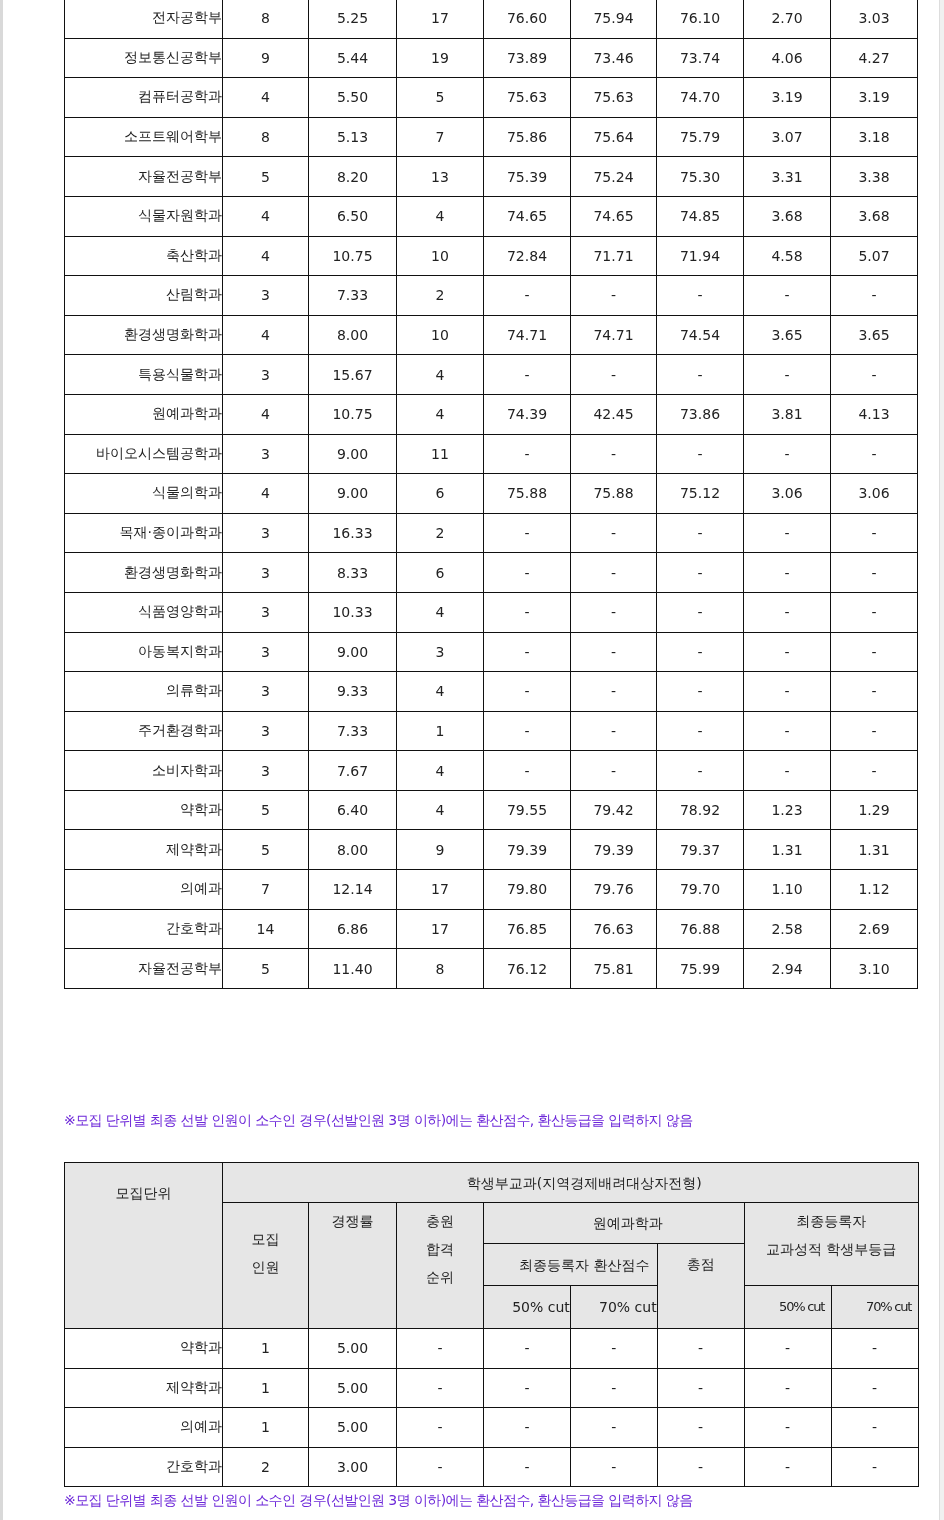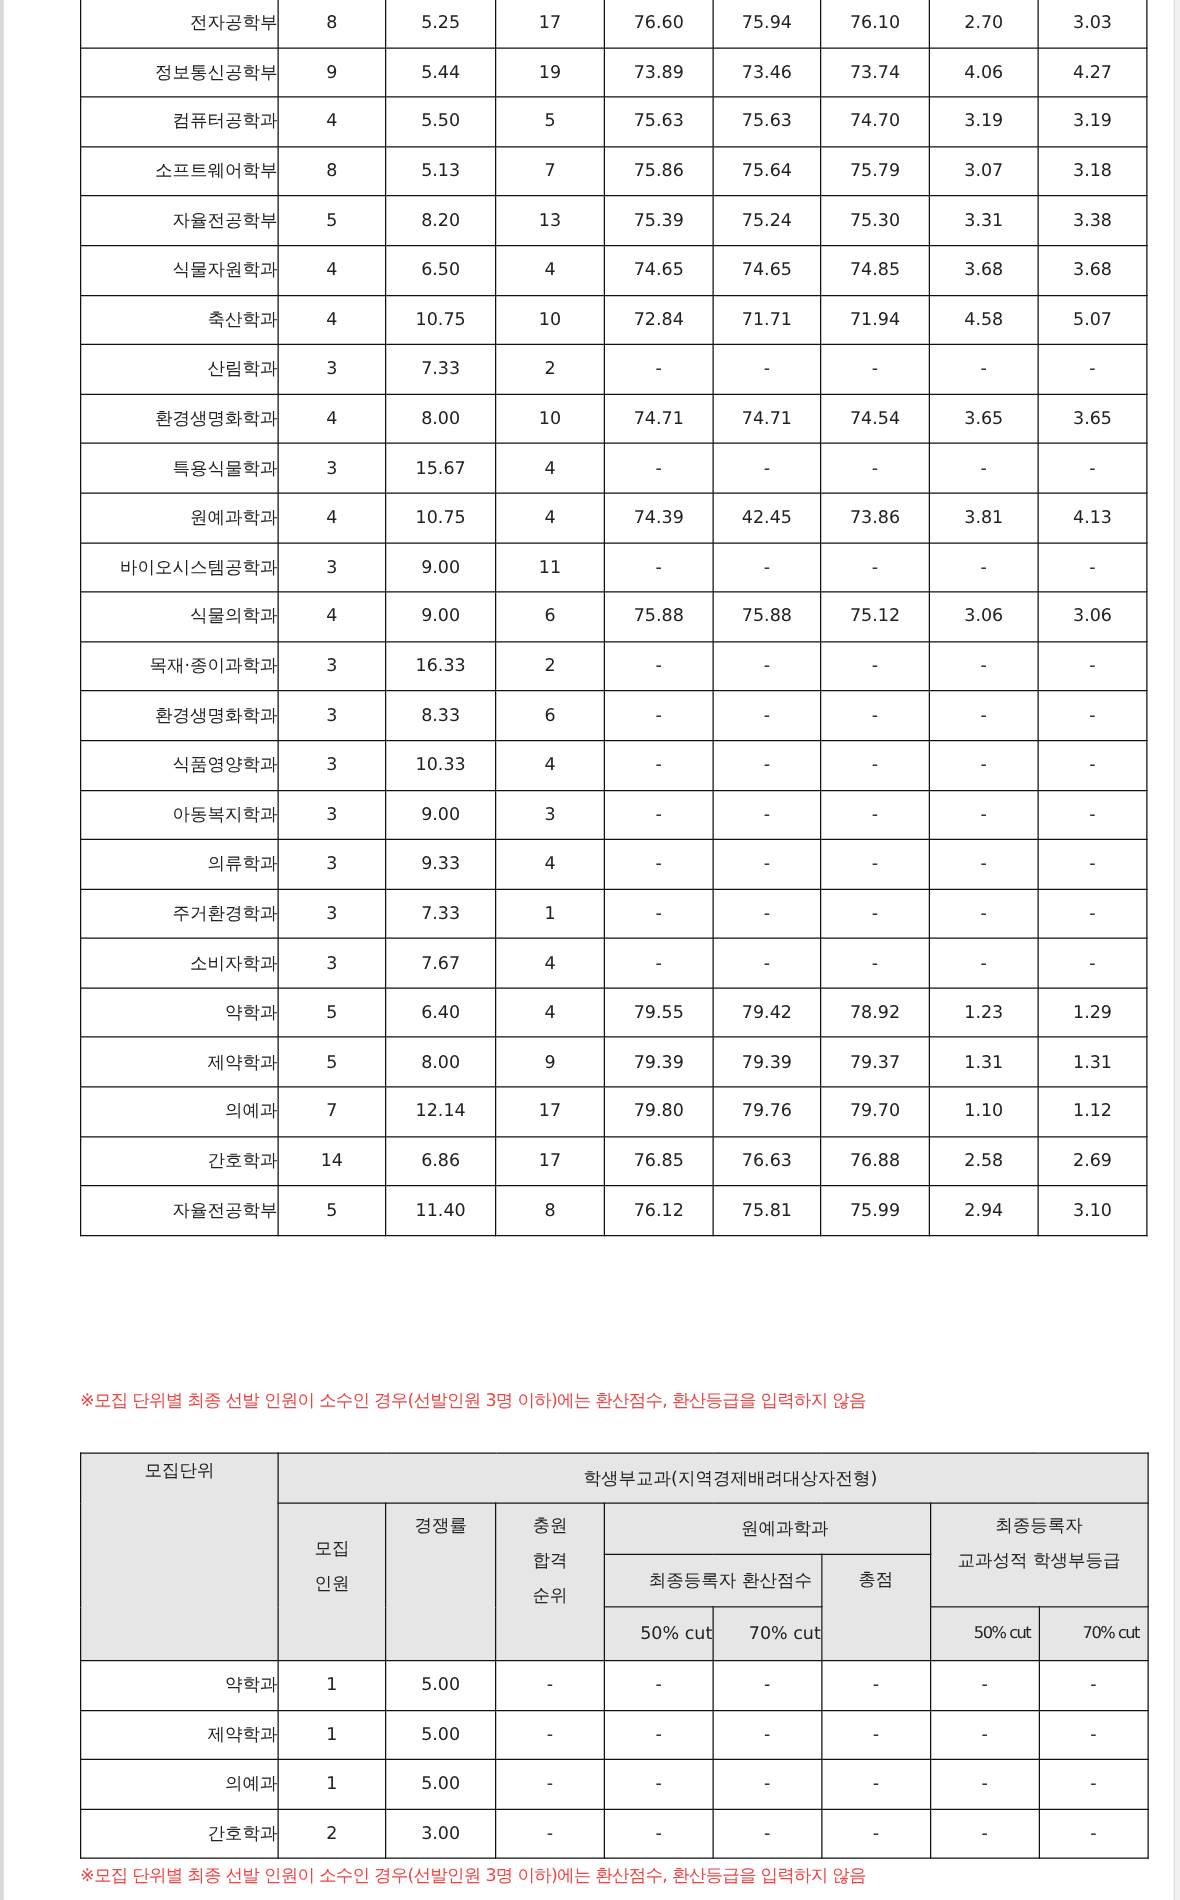--- a/index.html
+++ b/index.html
@@ -15,21 +15,21 @@
       font-size: 14px;
     }
     table.grid td, table.grid th {
       border: 1px solid #111111; padding: 0; box-sizing: border-box;
       text-align: center; vertical-align: middle; font-weight: normal;
       white-space: nowrap; overflow: hidden;
     }
     table.grid td.name { text-align: right; padding-left: 10px; }
     #tbl1 { top: -2px; }
     #tbl1 tr { height: 39.6px; }
-    .note { position: absolute; left: 64px; font-size: 14px; color: #ef4444; white-space: nowrap; letter-spacing: -0.6px; }
+    .note { position: absolute; left: 64px; font-size: 14px; color: #6d28d9; white-space: nowrap; letter-spacing: -0.6px; }
     #note1 { top: 1112px; }
     #note2 { top: 1492px; }
     #tbl2 { top: 1162px; }
     #tbl2 th { background: #e6e6e6; vertical-align: top; line-height: 28px; }
     #tbl2 th.mid { vertical-align: middle; padding-left: 28px; }
     #tbl2 tr.h1 { height: 40px; }
     #tbl2 tr.h2 { height: 41px; }
     #tbl2 tr.h3 { height: 42px; }
     #tbl2 tr.h4 { height: 43px; }
     #tbl2 tr.data { height: 39.6px; }
@@ -341,21 +341,21 @@
       <col style="width:88px">
       <col style="width:87px">
     <col style="width:87px">
       <col style="width:86px">
       <col style="width:87px">
       <col style="width:87px">
       <col style="width:87px">
   </colgroup>
   <thead>
     <tr class="h1">
-      <th rowspan="4" style="padding-top:0">모집단위</th>
+      <th rowspan="4" style="padding-top:16px">모집단위</th>
       <th colspan="8" class="mid">학생부교과(지역경제배려대상자전형)</th>
     </tr>
     <tr class="h2">
       <th rowspan="3" style="padding-top:22px">
         <div>모집</div>
         <div>인원</div>
       </th>
       <th rowspan="3" style="padding-top:4px">경쟁률</th>
       <th rowspan="3" style="padding-top:4px">
         <div>충원</div>

